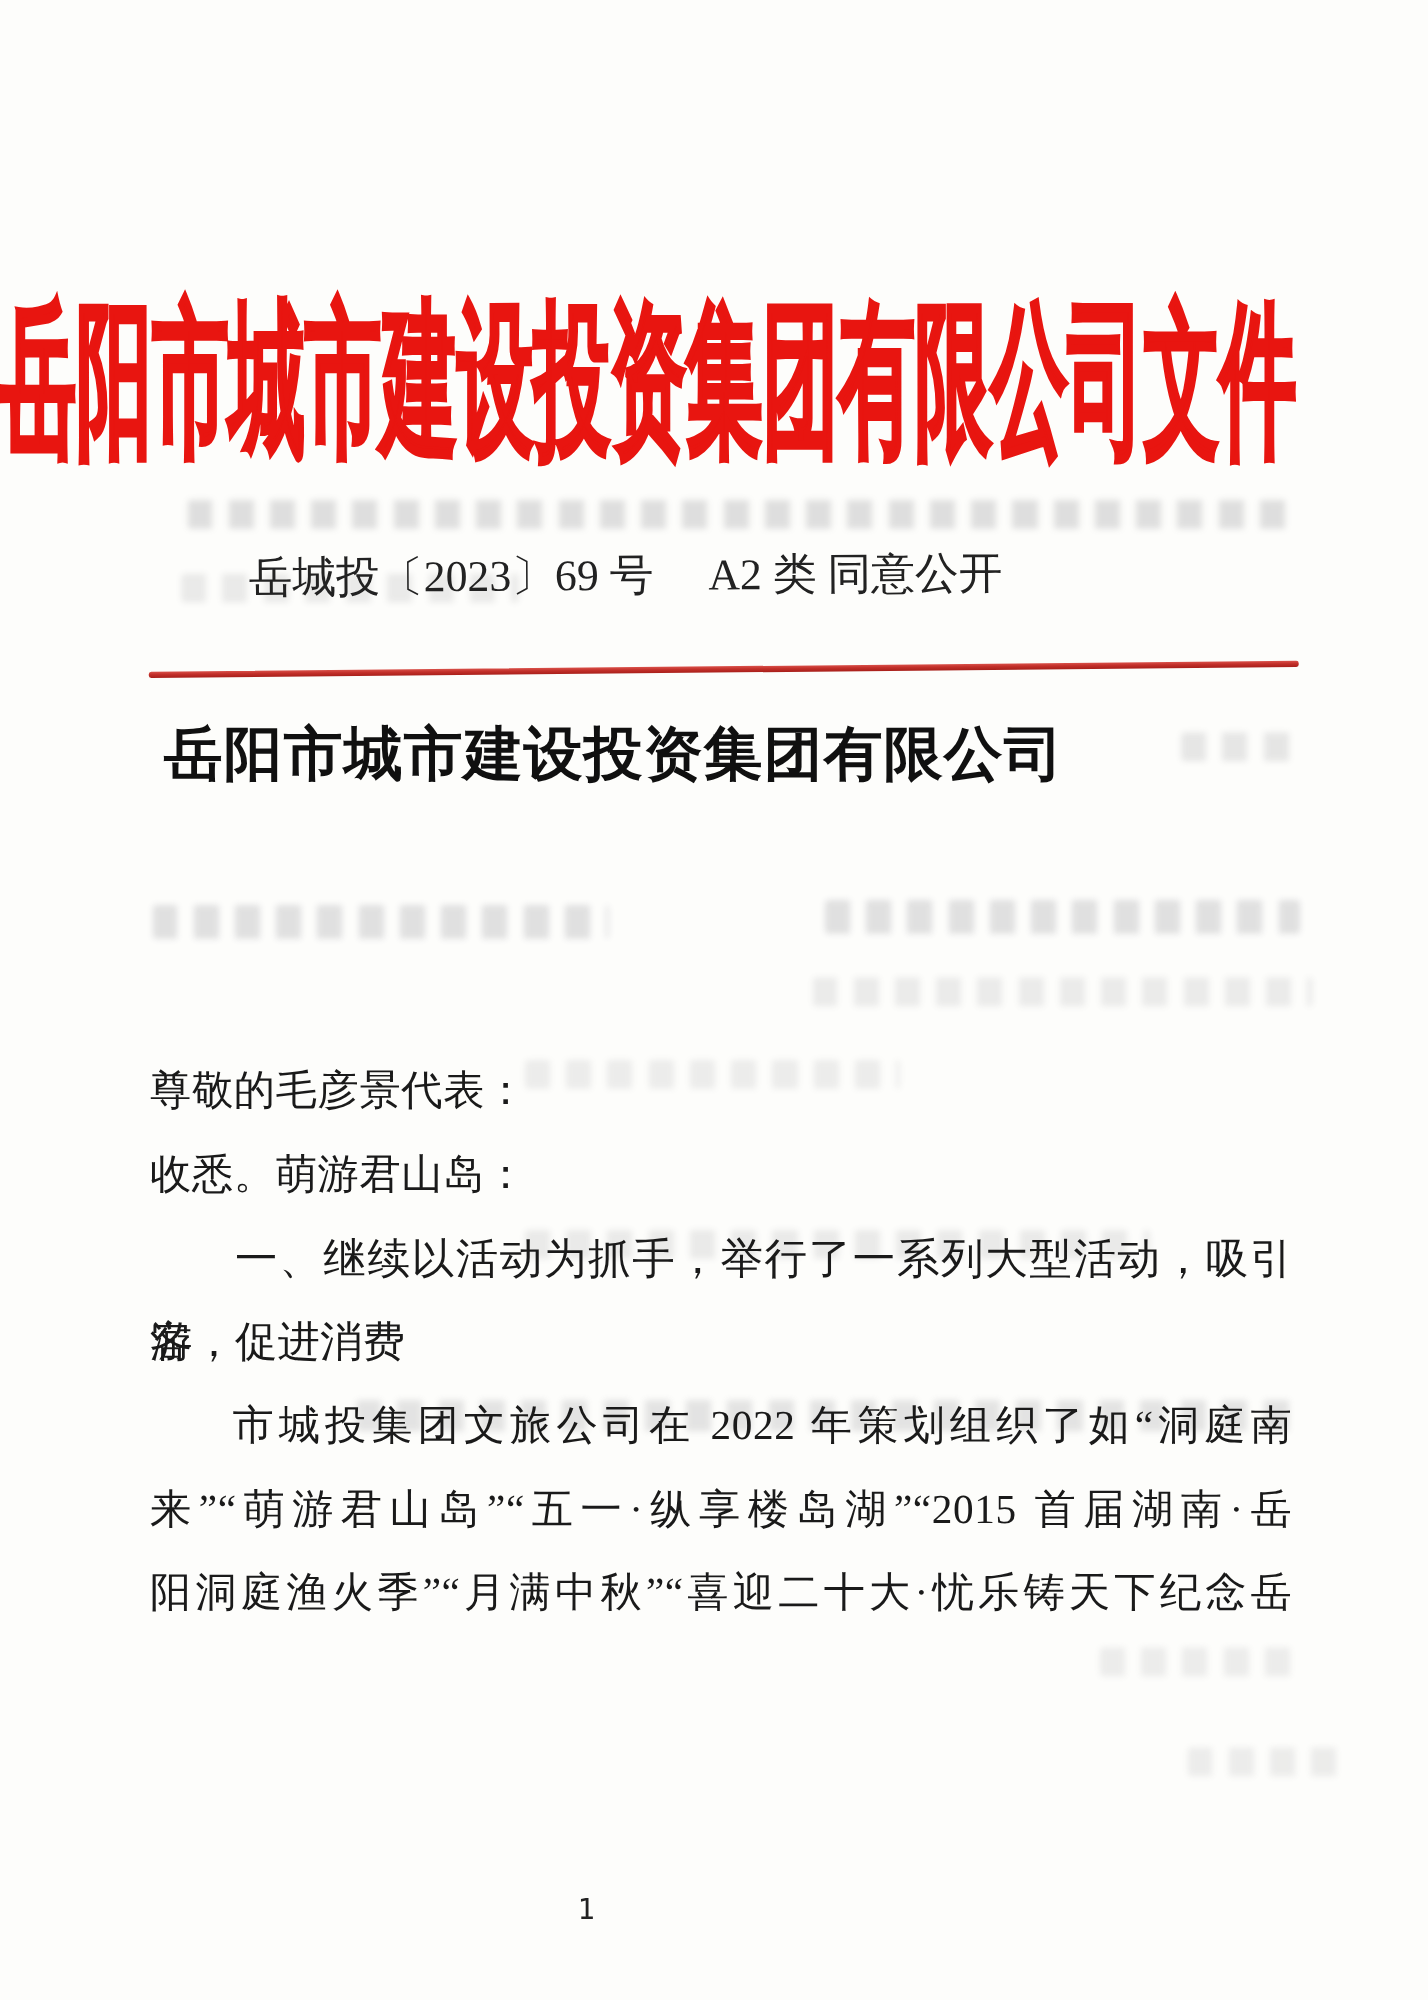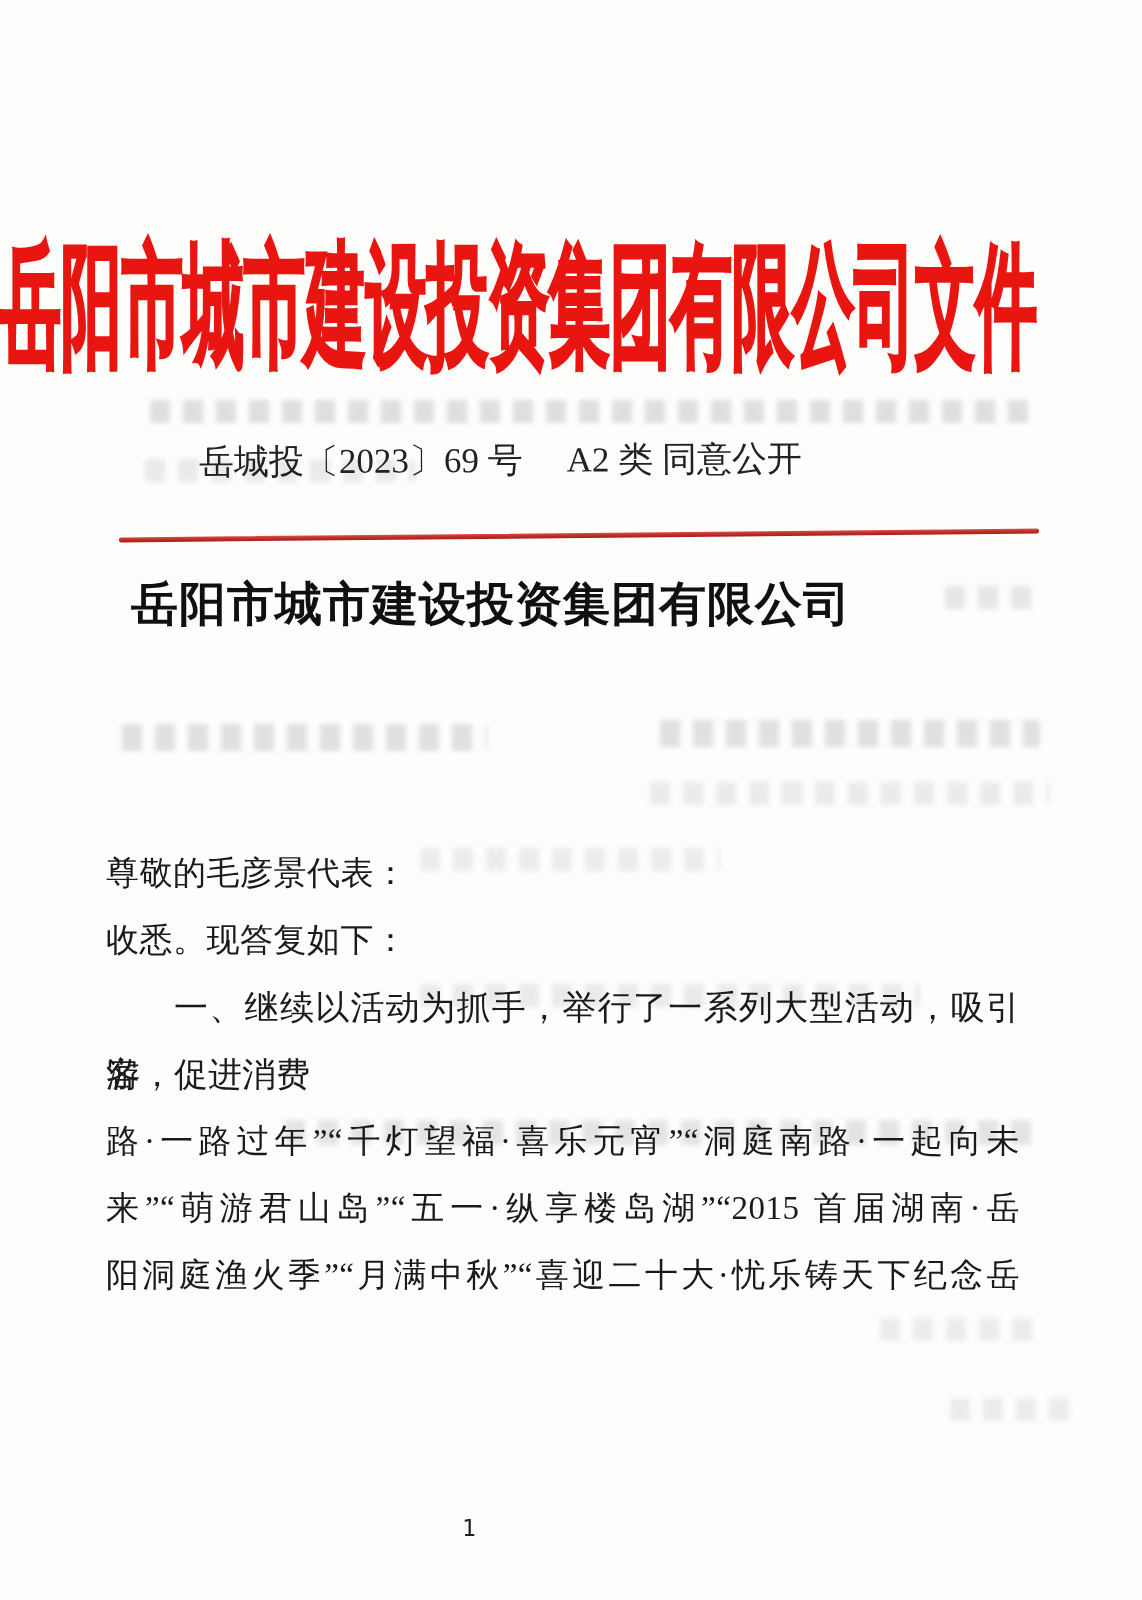--- a/index.html
+++ b/index.html
@@ -61,21 +61,21 @@
     position:absolute;left:0;right:0;top:572px;
     text-align:center;
     font-weight:700;
     font-size:47px;
     line-height:65px;
     letter-spacing:1px;
     color:#101010;
   }
   
   .body-text{
-    position:absolute;left:106px;top:840px;
+    position:absolute;left:120px;top:840px;
     width:914px;
     font-size:33px;
     line-height:67px;
     color:#1a1a1a;
     letter-spacing:0.5px;
   }
   .bl{height:67px;white-space:nowrap;}
   .bl.jl{
     white-space:normal;
     text-align:justify;
@@ -134,23 +134,23 @@
   </div>
 
   <div class="red-divider"></div>
 
   <div class="doc-title">
     <div>岳阳市城市建设投资集团有限公司</div>
   </div>
 
   <div class="body-text">
     <div class="bl ll">尊敬的毛彦景代表：</div>
-    <div class="bl ll">收悉。现答复如下：</div>
+    <div class="bl ll">收悉。萌游君山岛：</div>
     <div class="bl jl ind hei">一、继续以活动为抓手，举行了一系列大型活动，吸引游</div>
     <div class="bl ll hei">客，促进消费</div>
-    <div class="bl jl">路·一路过年”“千灯望福·喜乐元宵”“洞庭南路·一起向未</div>
+    <div class="bl jl ind">市城投集团文旅公司在 2022 年策划组织了如“洞庭南</div>
     <div class="bl jl">来”“萌游君山岛”“五一·纵享楼岛湖”“2015 首届湖南·岳</div>
     <div class="bl jl">阳洞庭渔火季”“月满中秋”“喜迎二十大·忧乐铸天下纪念岳</div>
   </div>
 
   <div class="page-num">1</div>
 
 </div>
 
 </body></html>

